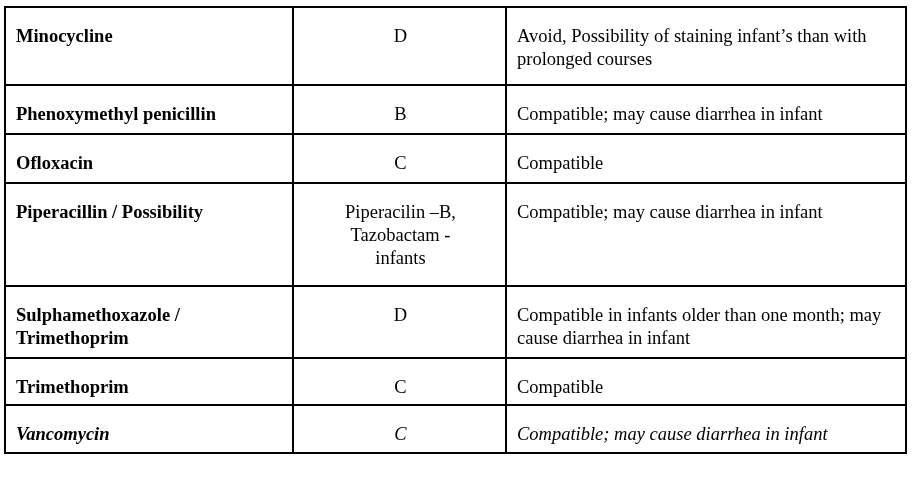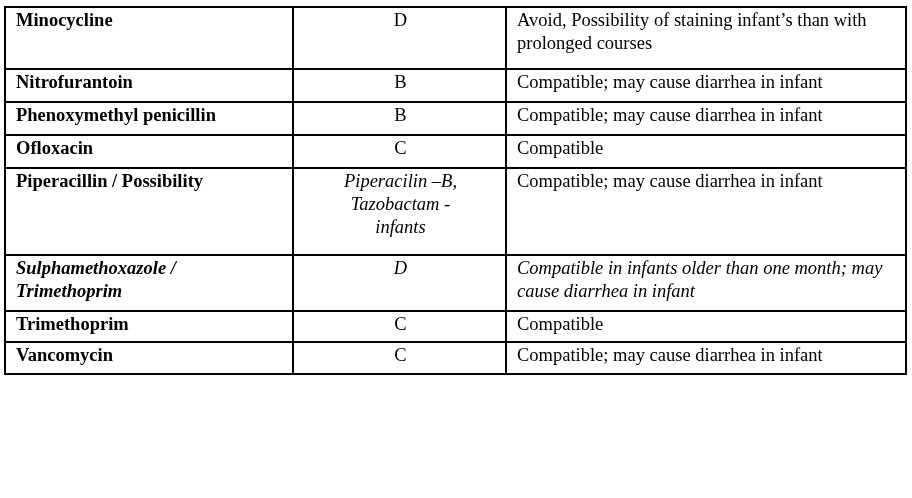--- a/index.html
+++ b/index.html
@@ -20,51 +20,46 @@
       left: 4px;
       top: 6px;
       width: 903px;
       border-collapse: collapse;
       table-layout: fixed;
       font-size: 18.5px;
       line-height: 23px;
     }
     table.drug-table td {
       border: 2px solid #000000;
-      padding: 1px 8px 2px 10px;
+      padding: 17px 8px 2px 10px;
       vertical-align: top;
       overflow: hidden;
     }
     td.col-drug { font-weight: bold; width: 268px; }
     td.col-cat { text-align: center; width: 193px; vertical-align: middle; }
-    td.col-cat.top { vertical-align: top; font-style: italic; }
+    td.col-cat.top { vertical-align: top; }
     td.col-notes { width: auto; }
     tr.h62 td { height: 57px; }
     tr.h33 td { height: 28px; }
     tr.h87 td { height: 82px; }
-    tr.h55 td { height: 51px; font-style: italic; }
+    tr.h55 td { height: 51px; }
     tr.h92 td { height: 87px; }
     tr.h30 td { height: 26px; }
-    tr.h32 td { height: 27px; line-height: 22px; }
+    tr.h32 td { height: 27px; line-height: 22px; font-style: italic; }
     .cell-line { display: block; }
   </style>
 </head>
 <body>
 
 <table class="drug-table">
   <tbody>
     <tr class="h62">
       <td class="col-drug">Minocycline</td>
       <td class="col-cat">D</td>
       <td class="col-notes">Avoid, Possibility of staining infant’s than with prolonged courses</td>
-    </tr>
-    <tr class="h33">
-      <td class="col-drug">Nitrofurantoin</td>
-      <td class="col-cat">B</td>
-      <td class="col-notes">Compatible; may cause diarrhea in infant</td>
     </tr>
     <tr class="h33">
       <td class="col-drug">Phenoxymethyl penicillin</td>
       <td class="col-cat">B</td>
       <td class="col-notes">Compatible; may cause diarrhea in infant</td>
     </tr>
     <tr class="h33">
       <td class="col-drug">Ofloxacin</td>
       <td class="col-cat">C</td>
       <td class="col-notes">Compatible</td>

